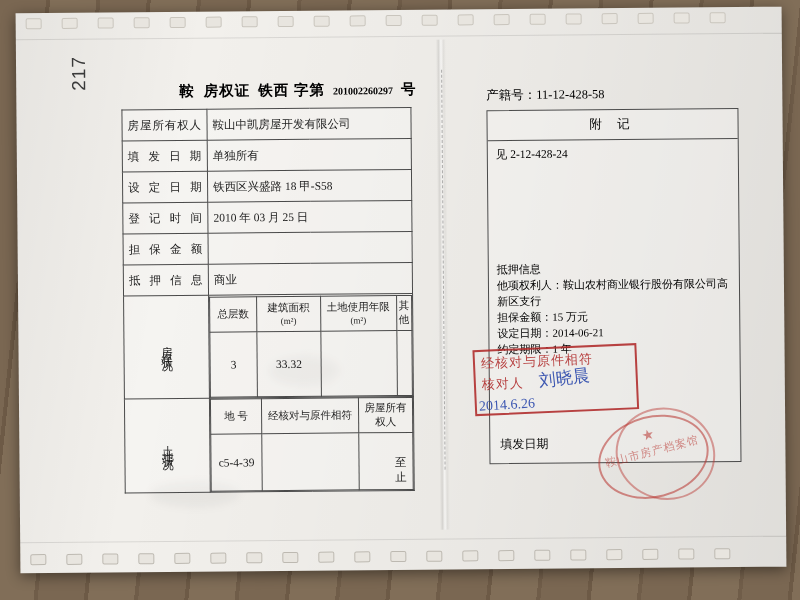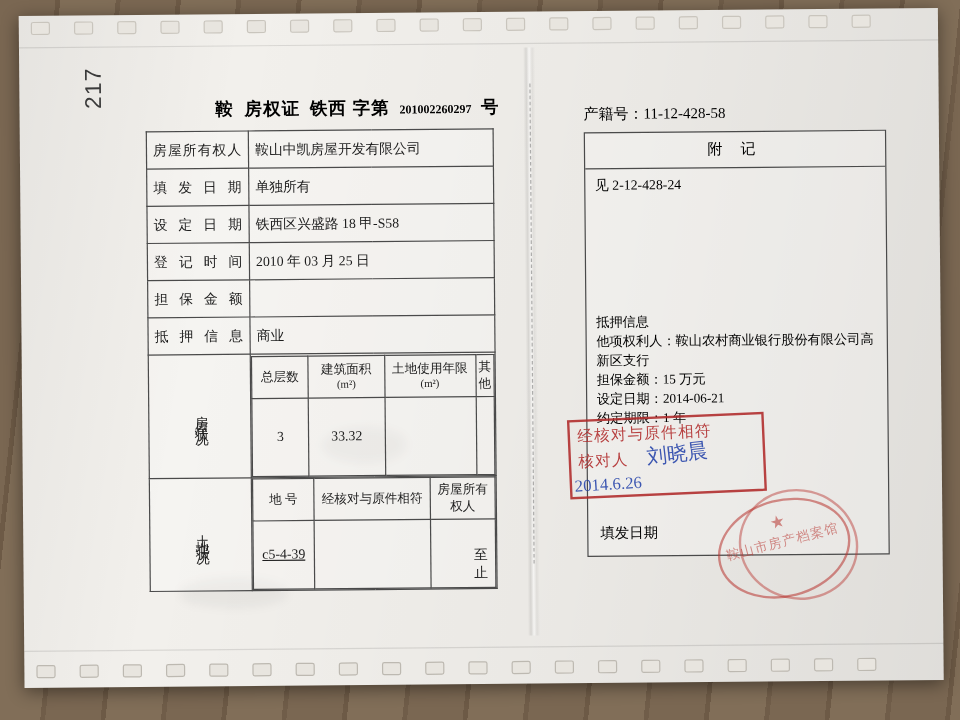--- a/index.html
+++ b/index.html
@@ -434,21 +434,21 @@
           </td>
           <td colspan="2" style="padding:0;">
             <table class="sub">
               <tbody>
                     <tr>
                 <th style="width:46px;">地 号</th>
                 <th style="width:92px;">经核对与原件相符</th>
                 <th>房屋所有权人</th>
               </tr>
               <tr>
-                <td style="height:48px; vertical-align:middle;text-decoration:underline;">c5-4-39</td>
+                <td style="height:48px; vertical-align:middle;">c5-4-39</td>
                 <td></td>
                 <td style="text-align:right; padding-right:6px; vertical-align:bottom;">
                   <span>至</span><br>
                   <span>止</span>
                 </td>
               </tr>
             </tbody>
                 </table>
           </td>
         </tr>

